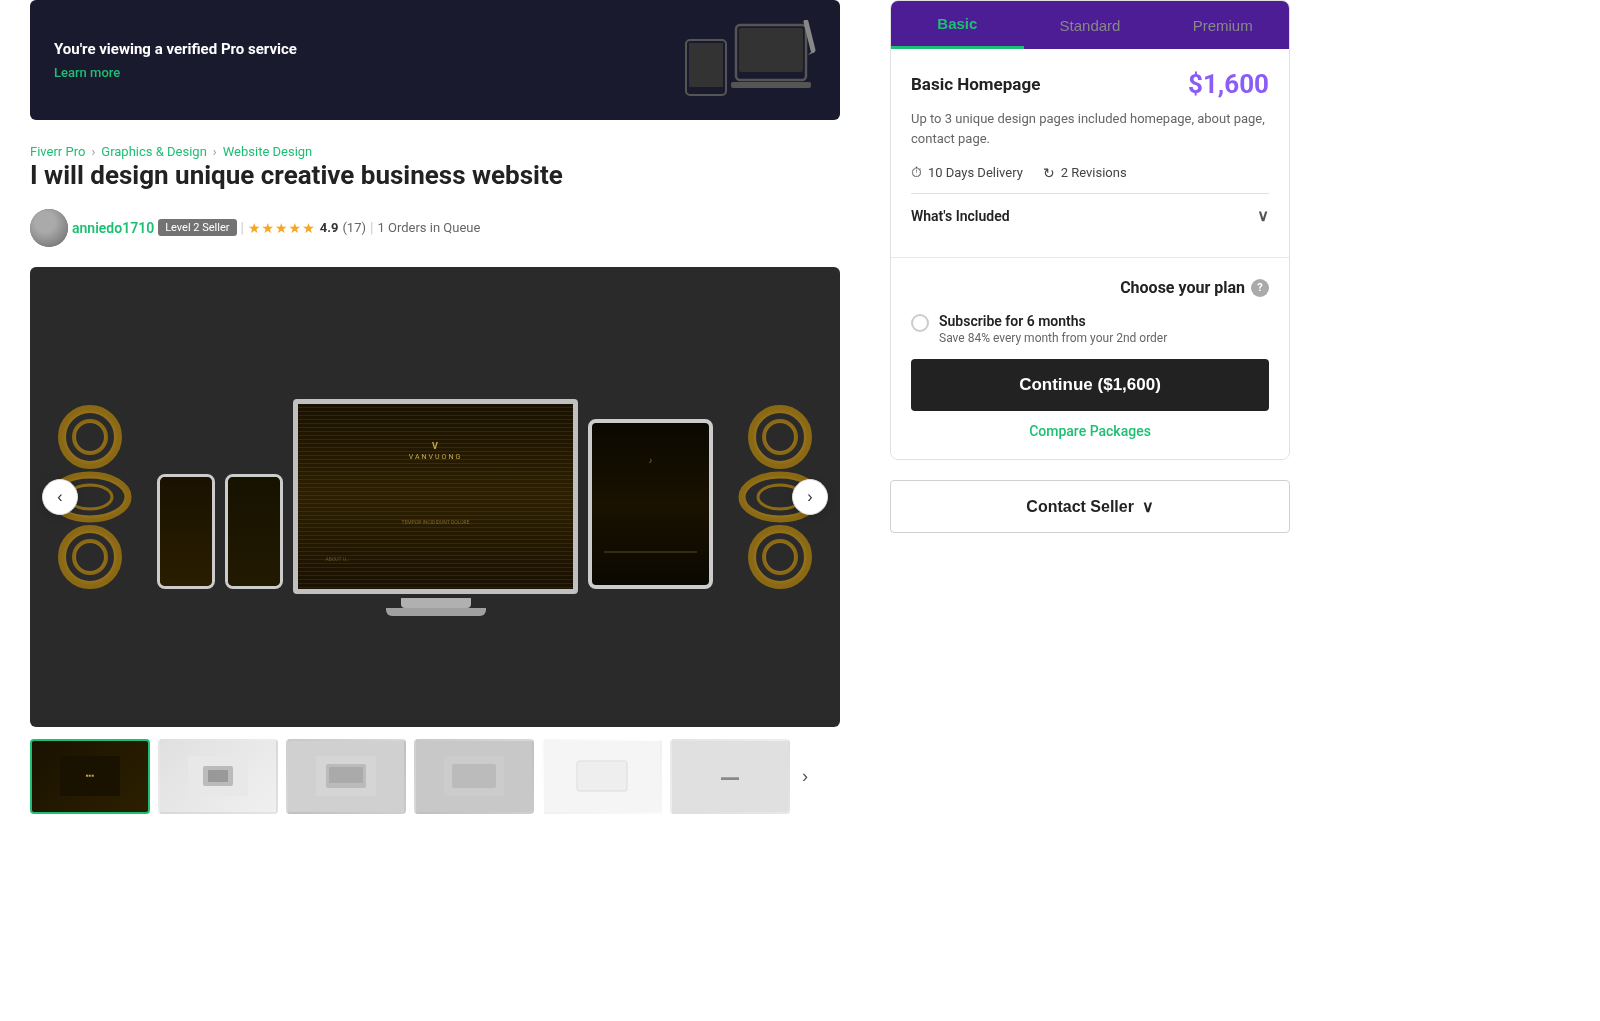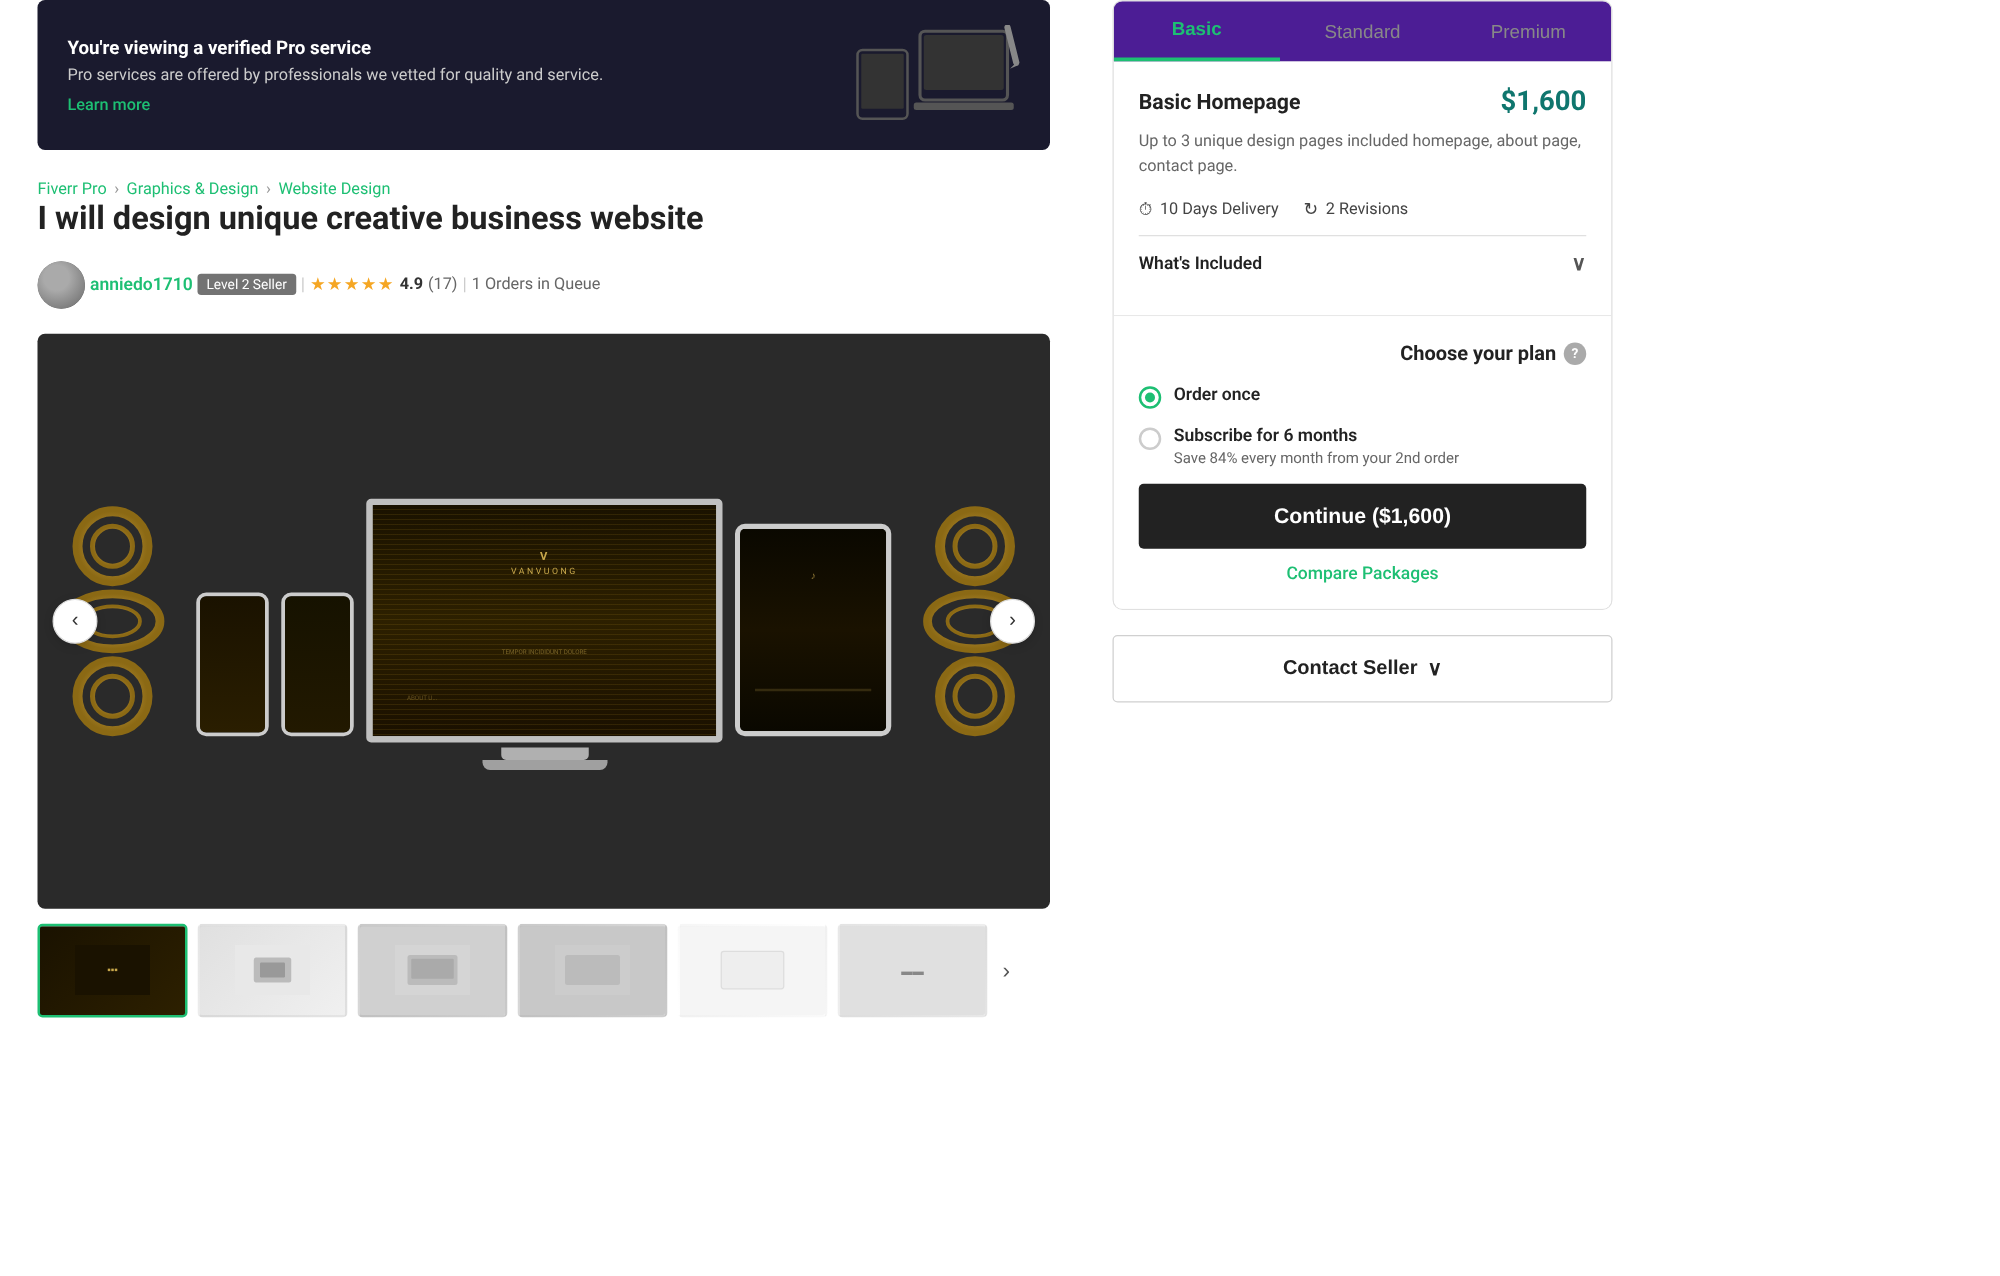--- a/index.html
+++ b/index.html
@@ -172,21 +172,21 @@
       background: #4c1d95;
       border: none;
       outline: none;
     }
     .package-tab.active { color: #1dbf73; border-bottom: 3px solid #1dbf73; font-weight: 700; }
 
     .package-body { padding: 20px; }
 
     .package-header { display: flex; justify-content: space-between; align-items: center; margin-bottom: 10px; }
     .package-name { font-weight: 700; font-size: 17px; color: #222; }
-    .package-price { font-weight: 700; font-size: 22px; color: #0f766e; }
+    .package-price { font-weight: 700; font-size: 26px; color: #8b5cf6; }
 
     .package-description { color: #666; font-size: 13px; margin-bottom: 16px; line-height: 1.5; }
 
     .package-meta { display: flex; align-items: center; gap: 20px; margin-bottom: 12px; }
     .meta-item { display: flex; align-items: center; gap: 6px; font-size: 13px; color: #444; }
     .meta-icon { color: #444; font-size: 14px; }
 
     .whats-included {
       display: flex;
       justify-content: space-between;
@@ -262,21 +262,20 @@
 </head>
 <body>
 
 <div class="page-wrapper">
 
   <div class="left-col">
 
     <div class="pro-banner">
       <div class="pro-banner-text">
         <div class="headline">You're viewing a verified Pro service</div>
-        <div class="subtext">Pro services are offered by professionals we vetted for quality and service.</div>
         <a class="learn-more" href="#">Learn more</a>
       </div>
       <div class="pro-banner-icon">
         <svg width="140" height="80" viewBox="0 0 140 80">
 
           <rect x="60" y="5" width="70" height="55" rx="4" fill="none" stroke="#555" stroke-width="2.5"></rect>
           <rect x="63" y="8" width="64" height="44" rx="2" fill="#333"></rect>
 
           <rect x="55" y="62" width="80" height="6" rx="2" fill="#555"></rect>
 
@@ -494,26 +493,20 @@
 
       <hr class="sep">
 
       <div class="plan-section">
         <div class="plan-title">
           <span>Choose your plan</span>
           <span class="plan-question">?</span>
         </div>
 
         
-        <div class="radio-option">
-          <div class="radio-circle selected"></div>
-          <div>
-            <div class="radio-label">Order once</div>
-          </div>
-        </div>
 
         
         <div class="radio-option">
           <div class="radio-circle"></div>
           <div>
             <div class="radio-label">Subscribe for 6 months</div>
             <div class="radio-sublabel">Save 84% every month from your 2nd order</div>
           </div>
         </div>
 

